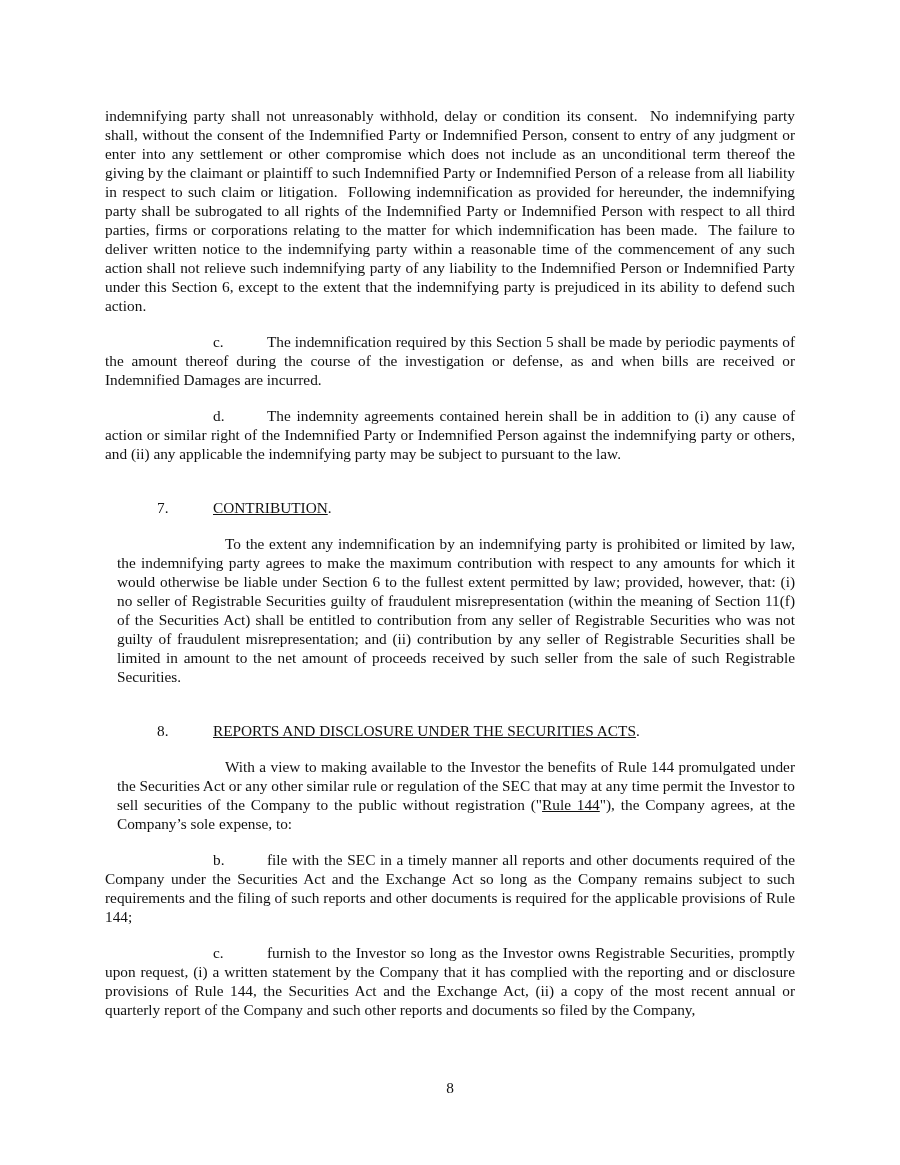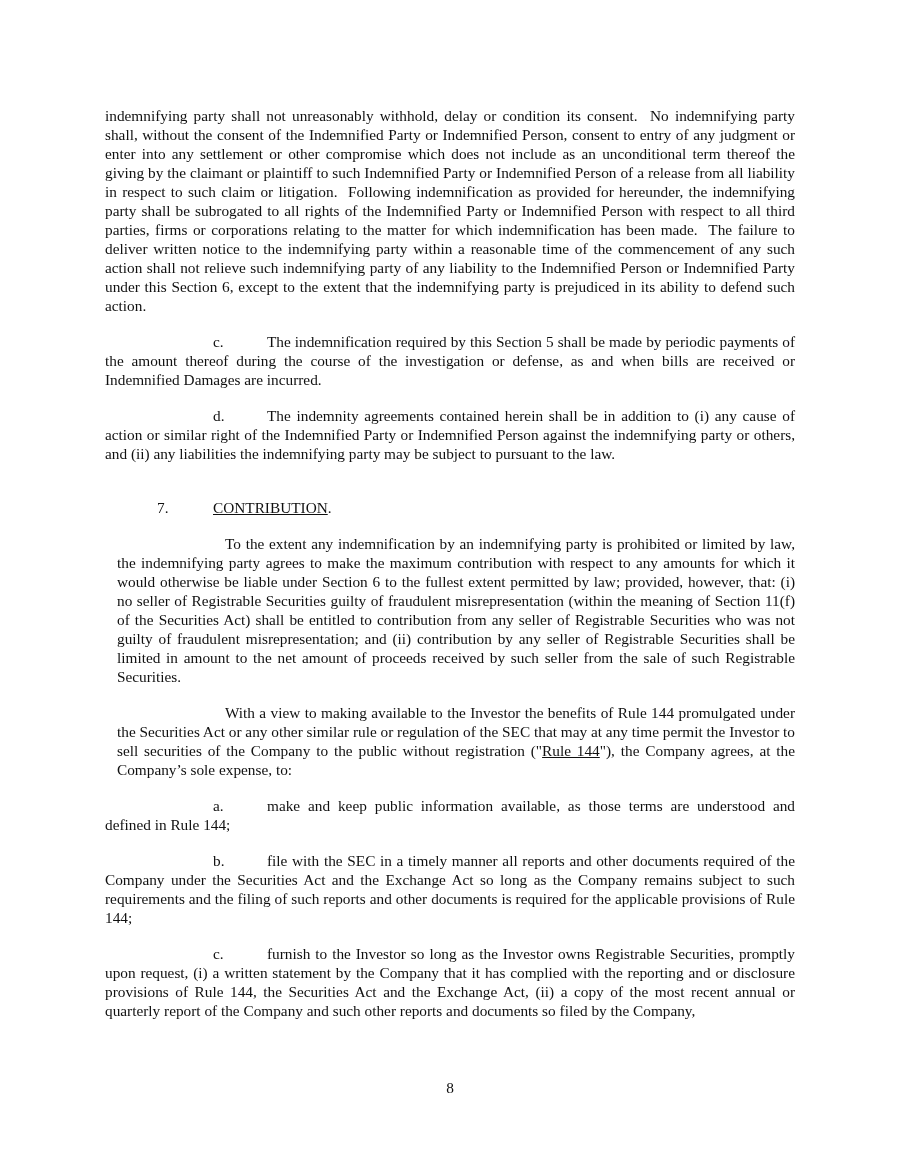--- a/index.html
+++ b/index.html
@@ -67,30 +67,30 @@
 </head>
 <body>
 
 <div class="page">
   <div class="content">
 
     <p>indemnifying party shall not unreasonably withhold, delay or condition its consent.&nbsp; No indemnifying party shall, without the consent of the Indemnified Party or Indemnified Person, consent to entry of any judgment or enter into any settlement or other compromise which does not include as an unconditional term thereof the giving by the claimant or plaintiff to such Indemnified Party or Indemnified Person of a release from all liability in respect to such claim or litigation.&nbsp; Following indemnification as provided for hereunder, the indemnifying party shall be subrogated to all rights of the Indemnified Party or Indemnified Person with respect to all third parties, firms or corporations relating to the matter for which indemnification has been made.&nbsp; The failure to deliver written notice to the indemnifying party within a reasonable time of the commencement of any such action shall not relieve such indemnifying party of any liability to the Indemnified Person or Indemnified Party under this Section 6, except to the extent that the indemnifying party is prejudiced in its ability to defend such action.</p>
 
     <p class="clause"><span class="clause-label">c.</span><span>The indemnification required by this Section 5 shall be made by periodic payments of the amount thereof during the course of the investigation or defense, as and when bills are received or Indemnified Damages are incurred.</span></p>
 
-    <p class="clause"><span class="clause-label">d.</span><span>The indemnity agreements contained herein shall be in addition to (i) any cause of action or similar right of the Indemnified Party or Indemnified Person against the indemnifying party or others, and (ii) any liabilities the indemnifying party may be subject to pursuant to the law.</span></p>
+    <p class="clause"><span class="clause-label">d.</span><span>The indemnity agreements contained herein shall be in addition to (i) any cause of action or similar right of the Indemnified Party or Indemnified Person against the indemnifying party or others, and (ii) any applicable the indemnifying party may be subject to pursuant to the law.</span></p>
 
     <p class="heading"><span class="heading-num">7.</span><span class="u">CONTRIBUTION</span><span>.</span></p>
 
     <p class="indent">To the extent any indemnification by an indemnifying party is prohibited or limited by law, the indemnifying party agrees to make the maximum contribution with respect to any amounts for which it would otherwise be liable under Section 6 to the fullest extent permitted by law; provided, however, that: (i) no seller of Registrable Securities guilty of fraudulent misrepresentation (within the meaning of Section 11(f) of the Securities Act) shall be entitled to contribution from any seller of Registrable Securities who was not guilty of fraudulent misrepresentation; and (ii) contribution by any seller of Registrable Securities shall be limited in amount to the net amount of proceeds received by such seller from the sale of such Registrable Securities.</p>
 
+    <p class="heading"><span class="heading-num">8.</span><span class="u">REPORTS AND DISCLOSURE UNDER THE SECURITIES ACTS</span><span>.</span></p>
 
     <p class="indent"><span>With a view to making available to the Investor the benefits of Rule 144 promulgated under the Securities Act or any other similar rule or regulation of the SEC that may at any time permit the Investor to sell securities of the Company to the public without registration ("</span><span class="u">Rule 144</span><span>"), the Company agrees, at the Company’s sole expense, to:</span></p>
 
-    <p class="clause"><span class="clause-label">a.</span><span>make and keep public information available, as those terms are understood and defined in Rule 144;</span></p>
 
     <p class="clause"><span class="clause-label">b.</span><span>file with the SEC in a timely manner all reports and other documents required of the Company under the Securities Act and the Exchange Act so long as the Company remains subject to such requirements and the filing of such reports and other documents is required for the applicable provisions of Rule 144;</span></p>
 
     <p class="clause"><span class="clause-label">c.</span><span>furnish to the Investor so long as the Investor owns Registrable Securities, promptly upon request, (i) a written statement by the Company that it has complied with the reporting and or disclosure provisions of Rule 144, the Securities Act and the Exchange Act, (ii) a copy of the most recent annual or quarterly report of the Company and such other reports and documents so filed by the Company,</span></p>
 
   </div>
 
   <div class="page-number">8</div>
 </div>
 

